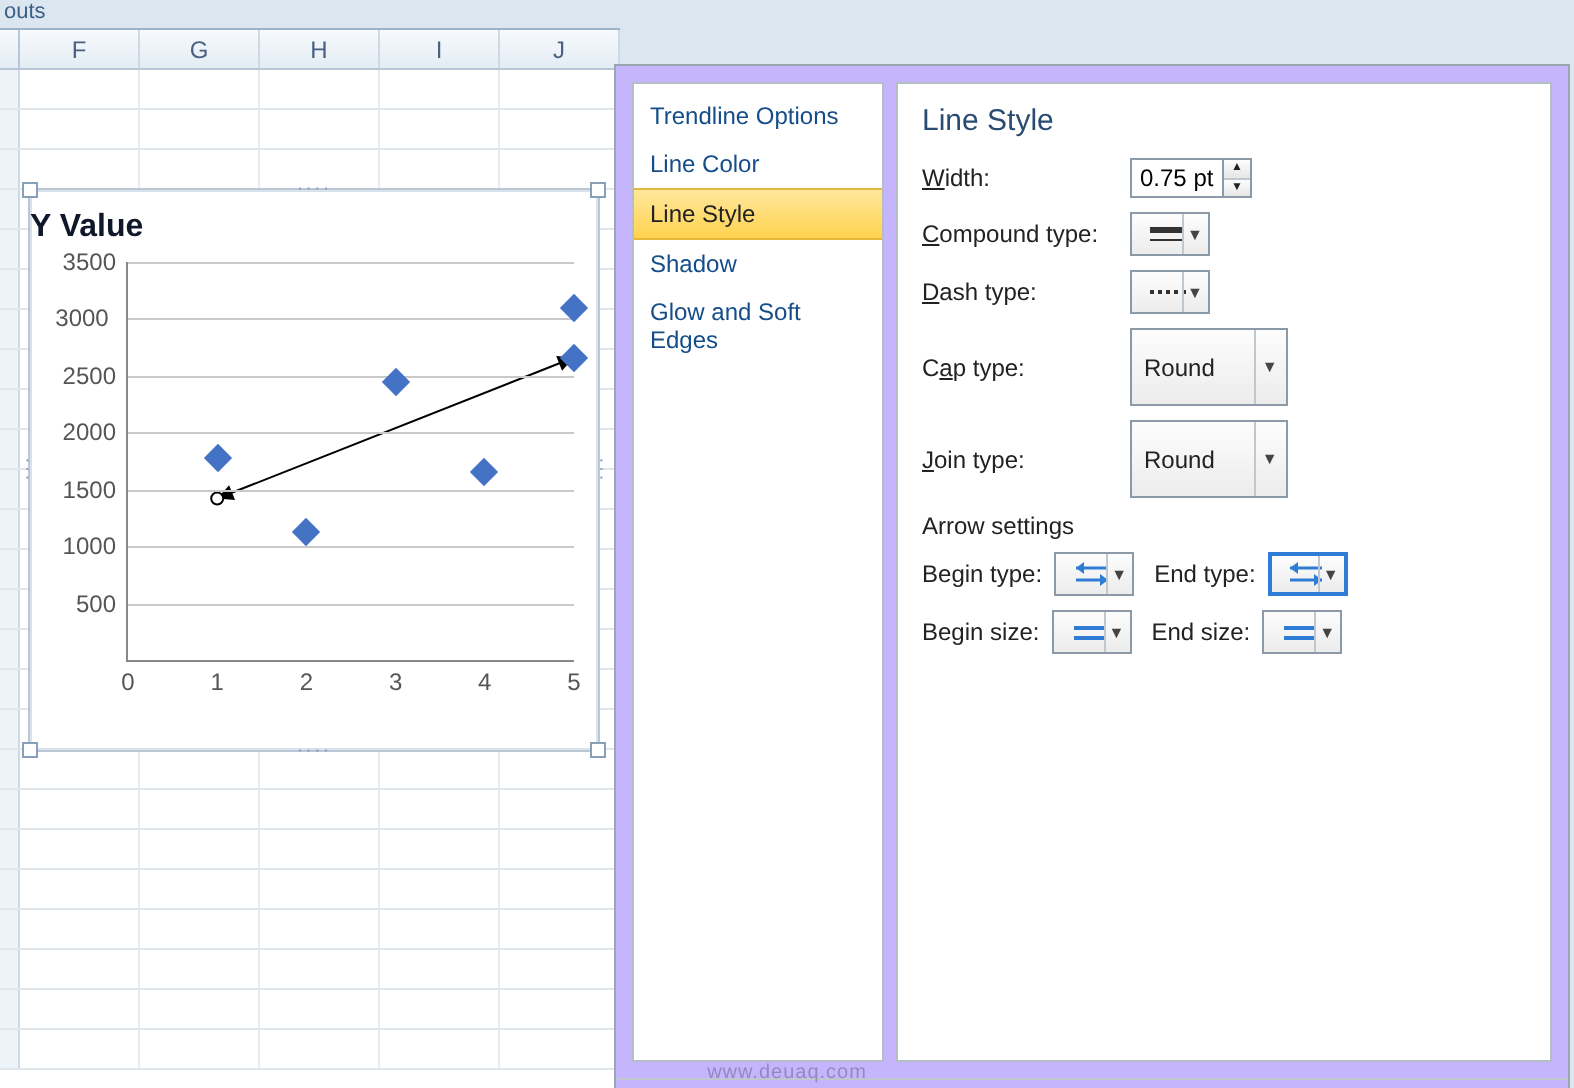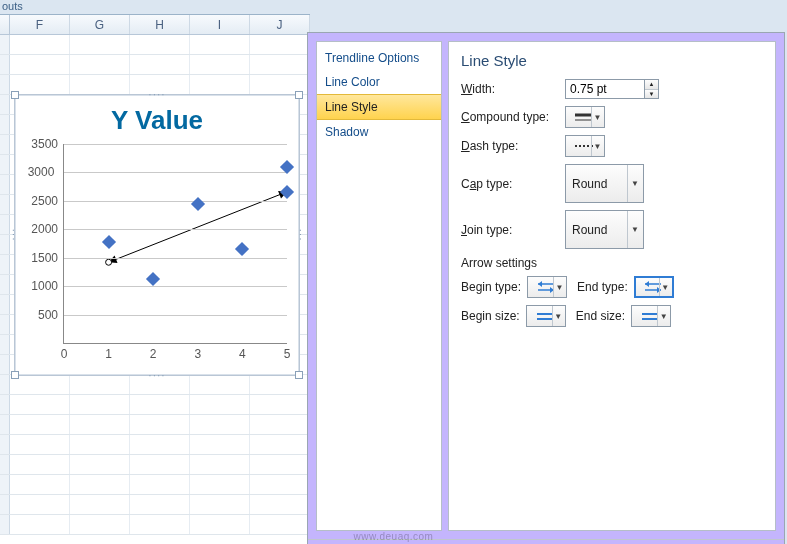--- a/index.html
+++ b/index.html
@@ -71,24 +71,23 @@
   }
   .handle.tl{left:-4px;top:-4px;} .handle.tr{right:-4px;top:-4px;}
   .handle.bl{left:-4px;bottom:-4px;} .handle.br{right:-4px;bottom:-4px;}
   .sidehandle{position:absolute;color:#8aa0b8;font-size:10px;letter-spacing:1px;}
   .sidehandle.t{left:50%;top:-6px;transform:translateX(-50%);} 
   .sidehandle.b{left:50%;bottom:-6px;transform:translateX(-50%);} 
   .sidehandle.l{left:-8px;top:50%;transform:translateY(-50%) rotate(90deg);} 
   .sidehandle.r{right:-8px;top:50%;transform:translateY(-50%) rotate(90deg);} 
 
   .chart-title {
-    text-align:center;
     font-weight:bold;
-    font-size:26px;
-    color:#0369a1;
+    font-size:16px;
+    color:#0f172a;
     padding:10px 0 4px;
   }
   .plot {
     position: relative;
     margin: 4px 12px 8px 48px;
     height: 200px;
     border-left: 1px solid #888;
     border-bottom: 1px solid #888;
   }
   .grid-h { position:absolute; left:0; right:0; border-top:1px solid #c9c9c9; }
@@ -140,21 +139,21 @@
   .panel h2 {
     margin:0 0 10px 0;
     font-size:15px;
     font-weight:normal;
     color:#2a4c73;
   }
   .formrow { display:flex; align-items:center; margin-bottom:7px; font-size:12px; }
   .formrow label { width:104px; }
   .formrow label .u { text-decoration: underline; }
   .txtbox {
-    width:80px; height:20px; border:1px solid #8c9aa8; background:#fff; padding:0 4px; font-size:12px;
+    width:47px; height:20px; border:1px solid #8c9aa8; background:#fff; padding:0 4px; font-size:12px;
   }
   .spin { display:inline-flex; flex-direction:column; border:1px solid #8c9aa8; height:20px; width:15px; margin-left:-1px;}
   .spin div{flex:1; display:flex; align-items:center; justify-content:center; font-size:6px; background:linear-gradient(#fdfdfd,#e6e6e6); border-bottom:1px solid #c0c7ce;}
   .spin div:last-child{border-bottom:none;}
   .combo {
     display:inline-flex; align-items:center; height:39px; border:1px solid #8c9aa8; background:linear-gradient(#fdfdfd,#ececec);
     min-width:66px; padding:0 2px 0 6px; font-size:12px; gap:20px;
   }
   .combo .dd { margin-left:auto; width:14px; height:100%; display:flex; align-items:center; justify-content:center; border-left:1px solid #bfc7cf; font-size:8px; color:#444;}
   .section-label { font-size:12px; margin:2px 0 6px; }
@@ -450,20 +449,21 @@
     </div>
 </div>
 
 <div class="dialog">
   <div class="dialog-body">
     <div class="nav" id="nav">
         <div class="nav-item">Trendline Options</div>
         <div class="nav-item">Line Color</div>
         <div class="nav-item selected">Line Style</div>
         <div class="nav-item">Shadow</div>
+        <div class="nav-item">Glow and Soft Edges</div>
       </div>
 
     <div class="panel">
       <h2>Line Style</h2>
 
       <div class="formrow">
         <label><span class="u">W</span>idth:</label>
         <input class="txtbox" value="0.75 pt" style="">
         <div class="spin">
             <div>▲</div>

